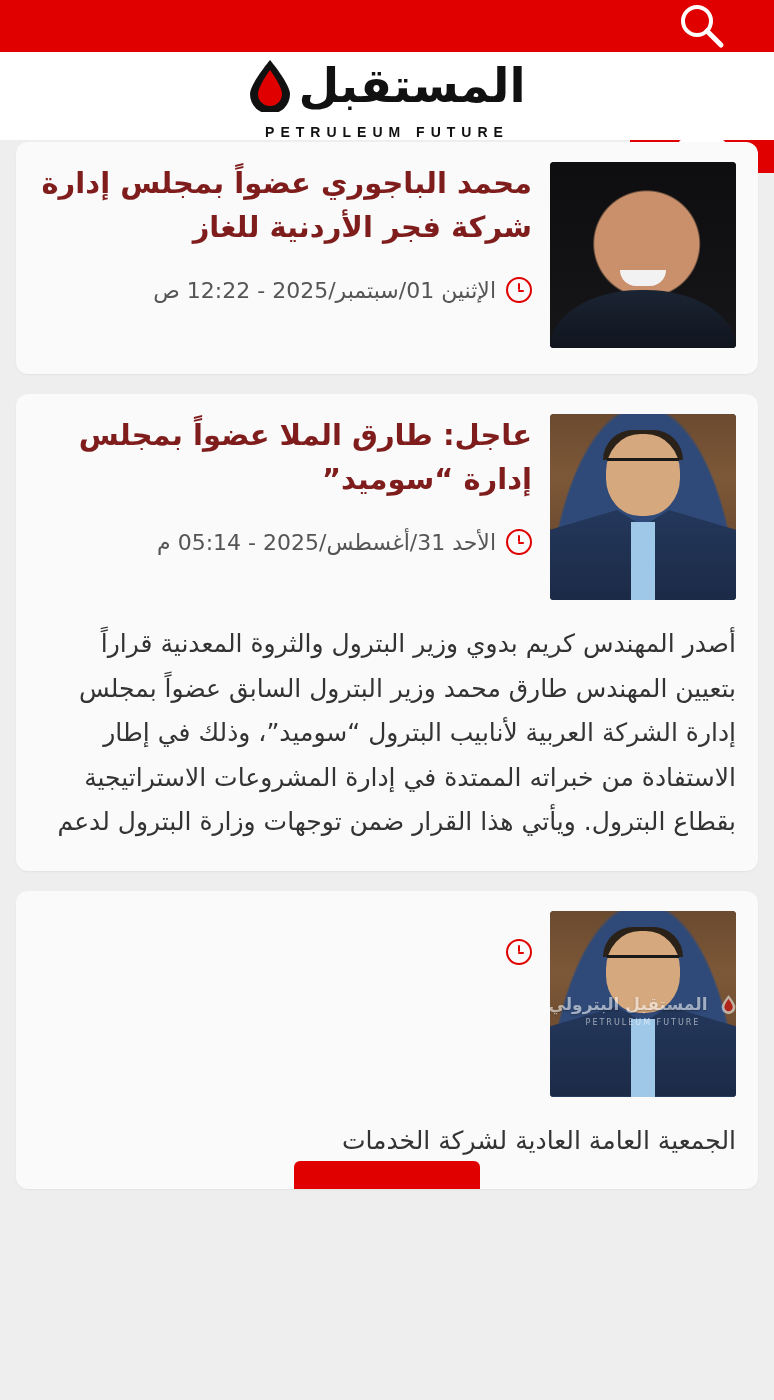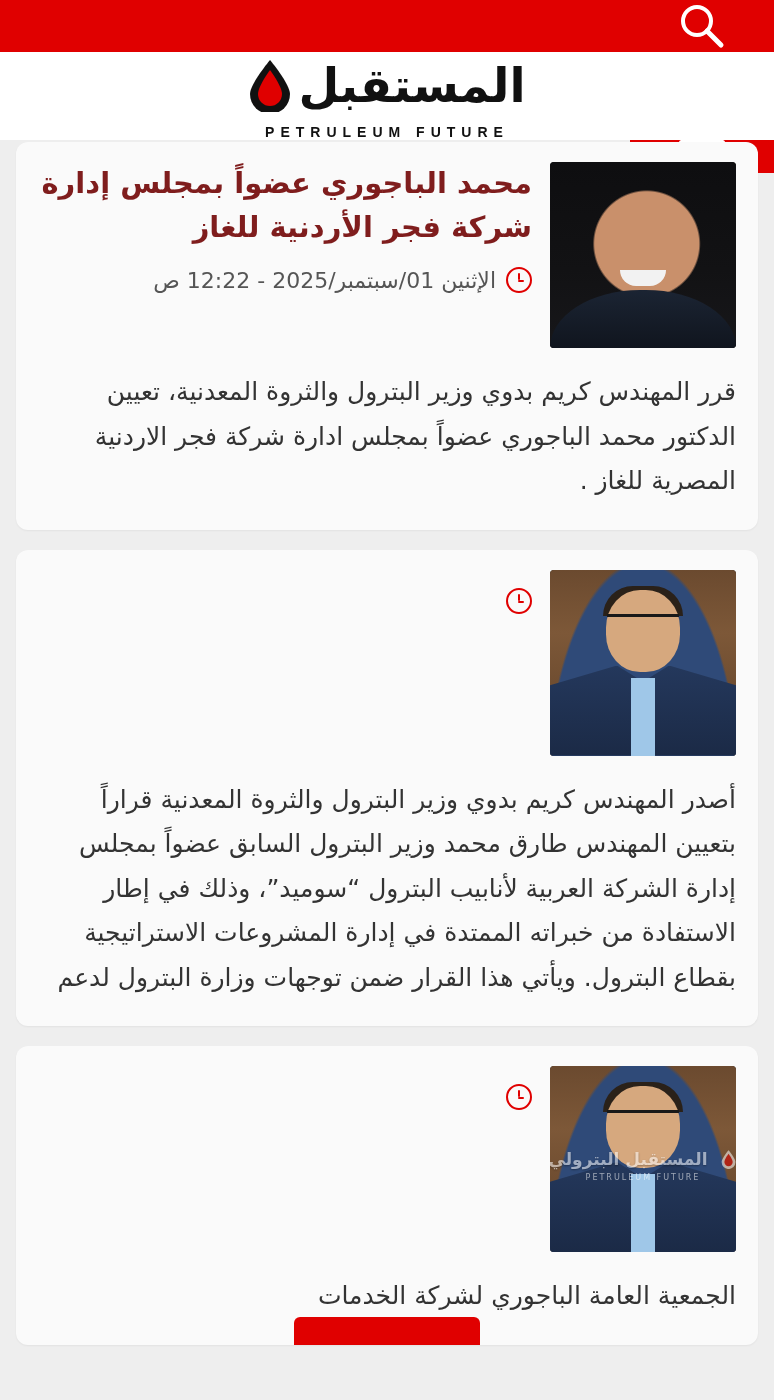--- a/index.html
+++ b/index.html
@@ -119,21 +119,21 @@
     min-width: 0;
   }
   .card-title {
     font-size: 29px;
     line-height: 1.5;
     font-weight: bold;
     color: #7f1d1d;
     text-align: right;
   }
   .card-meta {
-    margin-top: 18px;
+    margin-top: 28px;
     display: flex;
     flex-direction: row;
     align-items: center;
     justify-content: flex-start;
     gap: 10px;
     font-size: 22px;
     color: #555555;
     direction: rtl;
   }
   .clock {
@@ -293,38 +293,39 @@
           </div>
         </div>
         <div class="card-head">
           <div class="card-title">محمد الباجوري عضواً بمجلس إدارة شركة فجر الأردنية للغاز</div>
           <div class="card-meta">
             <span class="clock"></span>
             <span>الإثنين 01/سبتمبر/2025 - 12:22 ص</span>
           </div>
         </div>
       </div>
-      <div class="card-body">قرر المهندس كريم بدوي وزير البترول والثروة المعدنية، تعيين الدكتور محمد الباجوري عضواً بمجلس ادارة شركة فجر الاردنية المصرية للغاز .</div>
     </div>
 
     <div class="card">
       <div class="card-top">
         <div class="card-thumb">
           <div class="photo-b">
             <div class="chair"></div>
             <div class="hair"></div>
             <div class="face"></div>
             <div class="glasses"></div>
             <div class="suit"></div>
             <div class="tie"></div>
           </div>
         </div>
         <div class="card-head">
+          <div class="card-title">عاجل: طارق الملا عضواً بمجلس إدارة “سوميد”</div>
           <div class="card-meta">
             <span class="clock"></span>
+            <span>الأحد 31/أغسطس/2025 - 05:14 م</span>
           </div>
         </div>
       </div>
       <div class="card-body">أصدر المهندس كريم بدوي وزير البترول والثروة المعدنية قراراً بتعيين المهندس طارق محمد وزير البترول السابق عضواً بمجلس إدارة الشركة العربية لأنابيب البترول “سوميد”، وذلك في إطار الاستفادة من خبراته الممتدة في إدارة المشروعات الاستراتيجية بقطاع البترول. ويأتي هذا القرار ضمن توجهات وزارة البترول لدعم</div>
     </div>
 
     <div class="card">
       <div class="card-top">
         <div class="card-thumb">
           <div class="photo-b">
@@ -345,18 +346,18 @@
             </div>
             <div class="wm-sub">PETRULEUM FUTURE</div>
           </div>
         </div>
         <div class="card-head">
           <div class="card-meta">
             <span class="clock"></span>
           </div>
         </div>
       </div>
-      <div class="card-body">الجمعية العامة الباجوري لشركة الخدمات</div>
+      <div class="card-body">الجمعية العامة العادية لشركة الخدمات</div>
       <div class="bottom-bar"></div>
     </div>
 
   </div>
 </div>
 
 </body></html>

